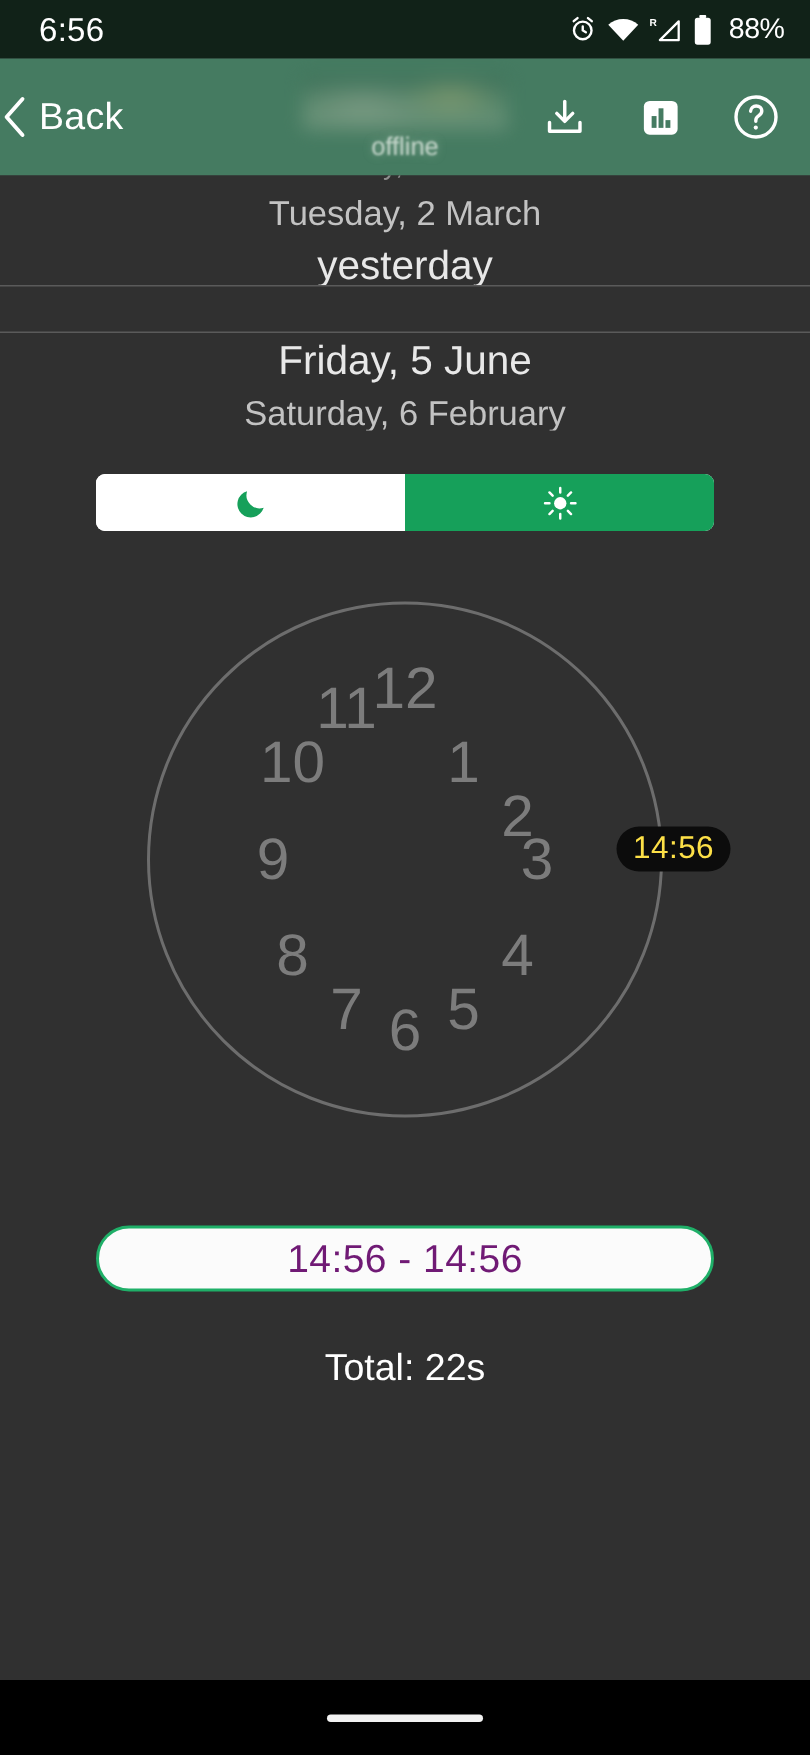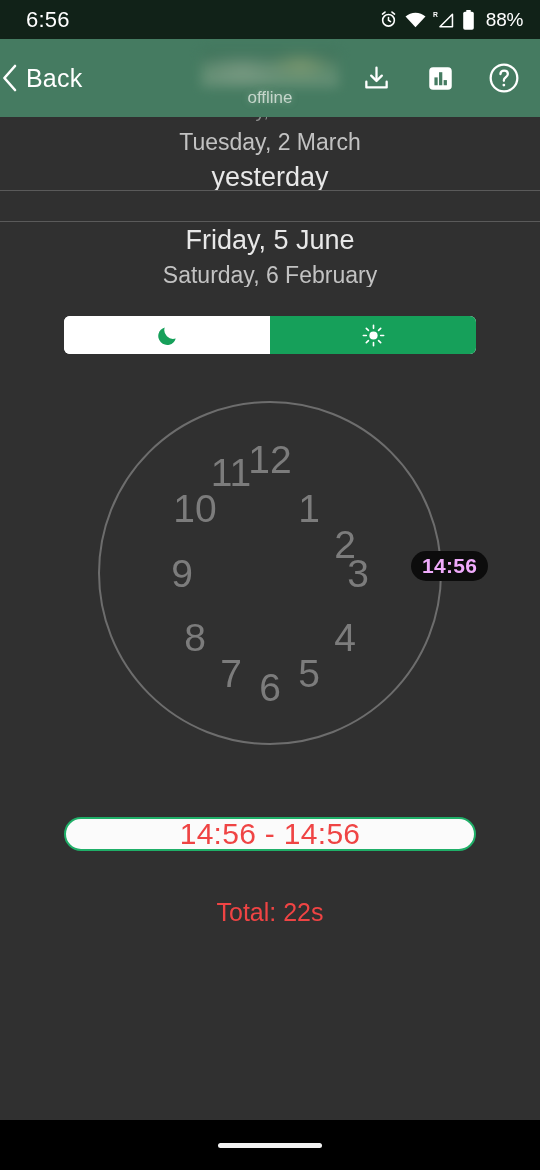--- a/index.html
+++ b/index.html
@@ -150,41 +150,41 @@
     user-select: none;
   }
   .time-badge {
     position: absolute;
     left: 313px; top: 150px;
     height: 30px;
     padding: 0 11px;
     display: flex; align-items: center;
     background: #0c0c0c;
     border-radius: 15px;
-    color: #f0abfc;
-    font-size: 21px; font-weight: 700;
+    color: #fde047;
+    font-size: 21px; font-weight: 400;
     letter-spacing: .3px;
     white-space: nowrap;
   }
 
   
   .range-pill {
     position: absolute; left: 64px; top: 817px;
-    width: 412px; height: 34px;
+    width: 412px; height: 44px;
     background: #fbfbfb;
     border: 2px solid #1faf68;
     border-radius: 25px;
     display: flex; align-items: center; justify-content: center;
-    color: #ef4444; font-size: 30px; letter-spacing: .3px;
+    color: #701a75; font-size: 26px; letter-spacing: .3px;
     cursor: pointer;
   }
   .total-text {
     position: absolute; left: 0; top: 898px;
     width: 540px; text-align: center;
-    color: #ef4444; font-size: 25px;
+    color: #ffffff; font-size: 25px;
   }
 
   
   .navbar {
     position: absolute; left: 0; bottom: 0;
     width: 540px; height: 50px;
     background: #000000;
     display: flex; align-items: center; justify-content: center;
   }
   .nav-pill {

